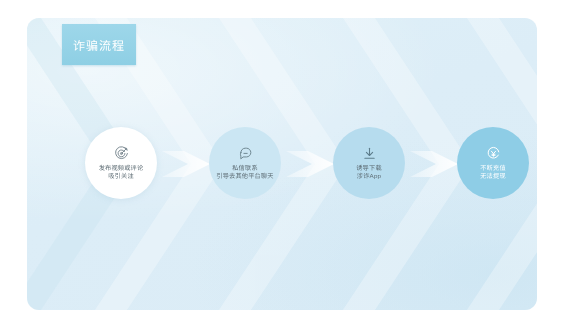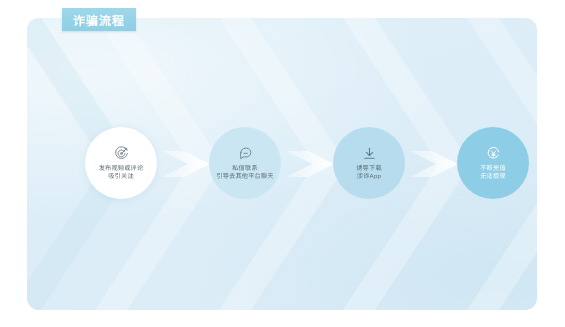--- a/index.html
+++ b/index.html
@@ -50,30 +50,30 @@
     position: absolute;
     inset: 0;
     pointer-events: none;
   }
   .bg-chevrons svg { display: block; width: 100%; height: 100%; }
 
   
   .badge {
     position: absolute;
     left: 62px;
-    top: 8px;
+    top: 24px;
     height: 23px;
-    padding: 0 11px;
+    padding: 9px 11px;
     display: flex;
     align-items: center;
     justify-content: center;
     background: linear-gradient(180deg, #9ed7ea 0%, #8ecfe4 100%);
     color: #ffffff;
     font-size: 12px;
-    font-weight: bold;
+    font-weight: normal;
     letter-spacing: 1px;
     white-space: nowrap;
     box-shadow: 0 1px 2px rgba(120,180,205,0.35);
   }
 
   
   .flow {
     position: absolute;
     left: 0;
     top: 0;

